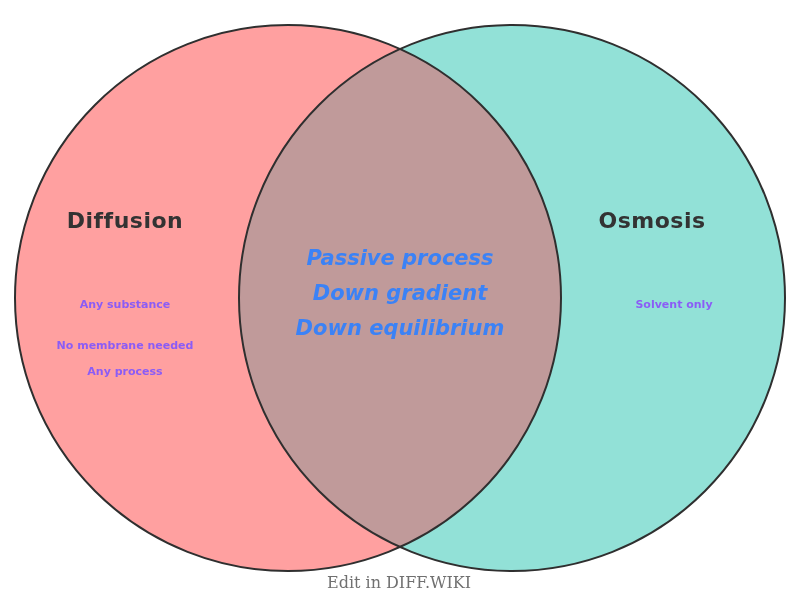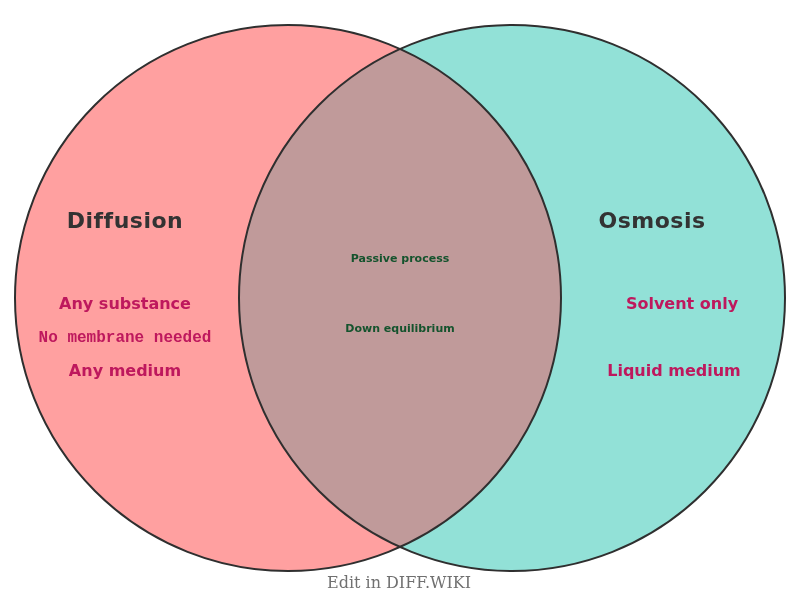--- a/index.html
+++ b/index.html
@@ -27,26 +27,27 @@
     white-space: nowrap;
     font-weight: bold;
     line-height: 1;
   }
   .circle-title {
     font-size: 22px;
     color: #333333;
     letter-spacing: 0.5px;
   }
   .side-item {
-    font-size: 16px;
-    color: #be185d;
+    font-size: 11px;
+    color: #8b5cf6;
   }
   .overlap-item {
-    font-size: 11px;
-    color: #14532d;
+    font-size: 21px;
+    color: #3b82f6;
+    font-style: italic;
   }
   .footer-label {
     position: absolute;
     transform: translate(-50%, -50%);
     white-space: nowrap;
     font-family: "DejaVu Serif", "Liberation Serif", serif;
     font-weight: normal;
     font-size: 16px;
     color: #707070;
     cursor: pointer;
@@ -61,26 +62,26 @@
     <circle cx="288" cy="298" r="273" fill="#FFA0A0"></circle>
     <circle cx="512" cy="298" r="273" fill="#92E1D7"></circle>
     <path d="M 400 49 A 273 273 0 0 1 400 547 A 273 273 0 0 1 400 49 Z" fill="#C09A9A"></path>
     <circle cx="288" cy="298" r="273" fill="none" stroke-width="2" stroke="#2F2F2F"></circle>
     <circle cx="512" cy="298" r="273" fill="none" stroke-width="2" stroke="#2F2F2F"></circle>
   </svg>
 
   <div class="t circle-title" style="left:125px; top:221px;">Diffusion</div>
 
   <div class="t side-item" style="left:125px; top:304px;">Any substance</div>
-  <div class="t side-item" style="left:125px; top:338px;font-family:Liberation Mono, monospace;">No membrane needed</div>
-  <div class="t side-item" style="left:125px; top:371px;">Any medium</div>
+  <div class="t side-item" style="left:125px; top:345px;">No membrane needed</div>
+  <div class="t side-item" style="left:125px; top:371px;">Any process</div>
 
   <div class="t overlap-item" style="left:400px; top:258px;">Passive process</div>
+  <div class="t overlap-item" style="left:400px; top:293px;">Down gradient</div>
   <div class="t overlap-item" style="left:400px; top:328px;">Down equilibrium</div>
 
   <div class="t circle-title" style="left:652px; top:221px;">Osmosis</div>
 
-  <div class="t side-item" style="left:674px; top:304px;margin-left:8px;">Solvent only</div>
-  <div class="t side-item" style="left:674px; top:371px;">Liquid medium</div>
+  <div class="t side-item" style="left:674px; top:304px;">Solvent only</div>
 
   <div class="footer-label" style="left:399px; top:582px;">Edit in DIFF.WIKI</div>
 
 </div>
 
 </body></html>

